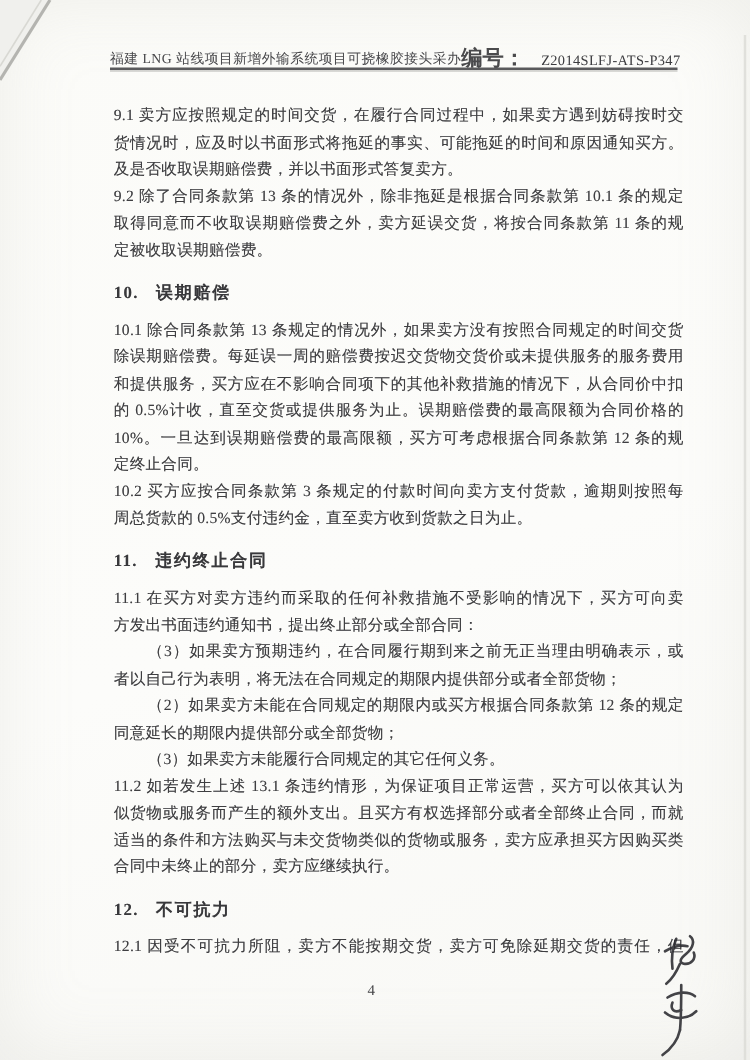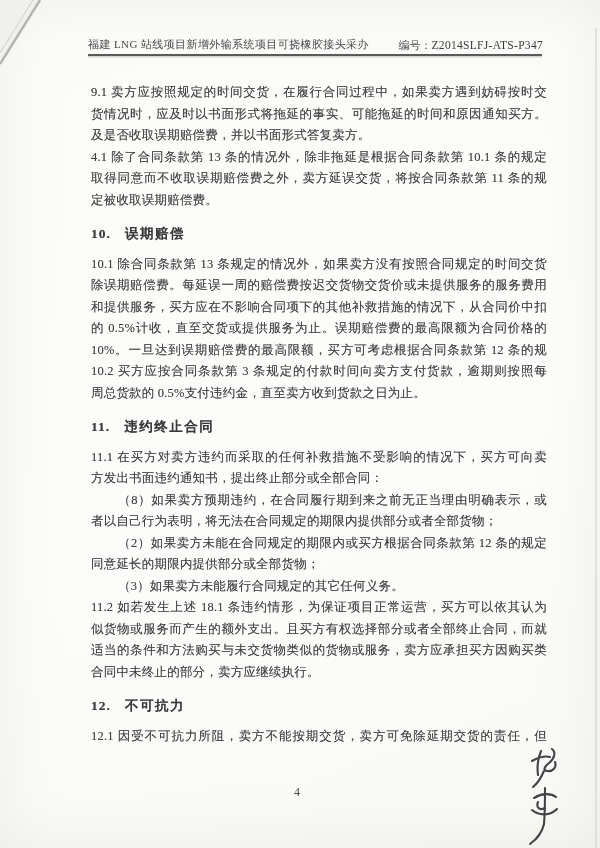--- a/index.html
+++ b/index.html
@@ -41,22 +41,24 @@
     justify-content: space-between;
     color: #47474a;
   }
   .hdr-title {
     font-size: 11px;
     letter-spacing: 0.4px;
     white-space: nowrap;
   }
   .hdr-right { white-space: nowrap; }
   .hdr-no-label {
-    font-size: 11px;
+    font-size: 17px;
+    margin-right: 13px;
     color: #4a4a4c;
+    font-weight: bold;
   }
   .hdr-no-value {
     font-size: 11.5px;
     letter-spacing: 0.3px;
     color: #3b3b3e;
   }
   .hdr-rule {
     position: absolute;
     top: 54px; left: 88px; width: 454px;
     height: 2px;
@@ -130,54 +132,55 @@
   </div>
   <div class="hdr-rule"></div>
 
   <div class="doc" id="doc-body">
       <div class="para">
         <div class="line full">9.1 卖方应按照规定的时间交货，在履行合同过程中，如果卖方遇到妨碍按时交</div>
         <div class="line full">货情况时，应及时以书面形式将拖延的事实、可能拖延的时间和原因通知买方。</div>
         <div class="line">及是否收取误期赔偿费，并以书面形式答复卖方。</div>
       </div>
       <div class="para">
-        <div class="line full">4.1 除了合同条款第 13 条的情况外，除非拖延是根据合同条款第 10.1 条的规定</div>
+        <div class="line full">9.2 除了合同条款第 13 条的情况外，除非拖延是根据合同条款第 10.1 条的规定</div>
         <div class="line full">取得同意而不收取误期赔偿费之外，卖方延误交货，将按合同条款第 11 条的规</div>
         <div class="line">定被收取误期赔偿费。</div>
       </div>
       <div class="heading"><span class="h-num">10.</span><span class="h-title">误期赔偿</span></div>
       <div class="para">
         <div class="line full">10.1 除合同条款第 13 条规定的情况外，如果卖方没有按照合同规定的时间交货</div>
         <div class="line full">除误期赔偿费。每延误一周的赔偿费按迟交货物交货价或未提供服务的服务费用</div>
         <div class="line full">和提供服务，买方应在不影响合同项下的其他补救措施的情况下，从合同价中扣</div>
         <div class="line full">的 0.5%计收，直至交货或提供服务为止。误期赔偿费的最高限额为合同价格的</div>
         <div class="line full">10%。一旦达到误期赔偿费的最高限额，买方可考虑根据合同条款第 12 条的规</div>
+        <div class="line">定终止合同。</div>
       </div>
       <div class="para">
         <div class="line full">10.2 买方应按合同条款第 3 条规定的付款时间向卖方支付货款，逾期则按照每</div>
         <div class="line">周总货款的 0.5%支付违约金，直至卖方收到货款之日为止。</div>
       </div>
       <div class="heading"><span class="h-num">11.</span><span class="h-title">违约终止合同</span></div>
       <div class="para">
         <div class="line full">11.1 在买方对卖方违约而采取的任何补救措施不受影响的情况下，买方可向卖</div>
         <div class="line">方发出书面违约通知书，提出终止部分或全部合同：</div>
       </div>
       <div class="para">
-        <div class="line full ind">（8）如果卖方预期违约，在合同履行期到来之前无正当理由明确表示，或</div>
+        <div class="line full ind">（3）如果卖方预期违约，在合同履行期到来之前无正当理由明确表示，或</div>
         <div class="line">者以自己行为表明，将无法在合同规定的期限内提供部分或者全部货物；</div>
       </div>
       <div class="para">
         <div class="line full ind">（2）如果卖方未能在合同规定的期限内或买方根据合同条款第 12 条的规定</div>
         <div class="line">同意延长的期限内提供部分或全部货物；</div>
       </div>
       <div class="para">
         <div class="line ind">（3）如果卖方未能履行合同规定的其它任何义务。</div>
       </div>
       <div class="para">
-        <div class="line full">11.2 如若发生上述 18.1 条违约情形，为保证项目正常运营，买方可以依其认为</div>
+        <div class="line full">11.2 如若发生上述 13.1 条违约情形，为保证项目正常运营，买方可以依其认为</div>
         <div class="line full">似货物或服务而产生的额外支出。且买方有权选择部分或者全部终止合同，而就</div>
         <div class="line full">适当的条件和方法购买与未交货物类似的货物或服务，卖方应承担买方因购买类</div>
         <div class="line">合同中未终止的部分，卖方应继续执行。</div>
       </div>
       <div class="heading"><span class="h-num">12.</span><span class="h-title">不可抗力</span></div>
       <div class="para">
         <div class="line full">12.1 因受不可抗力所阻，卖方不能按期交货，卖方可免除延期交货的责任，但</div>
       </div>
     </div>
 

